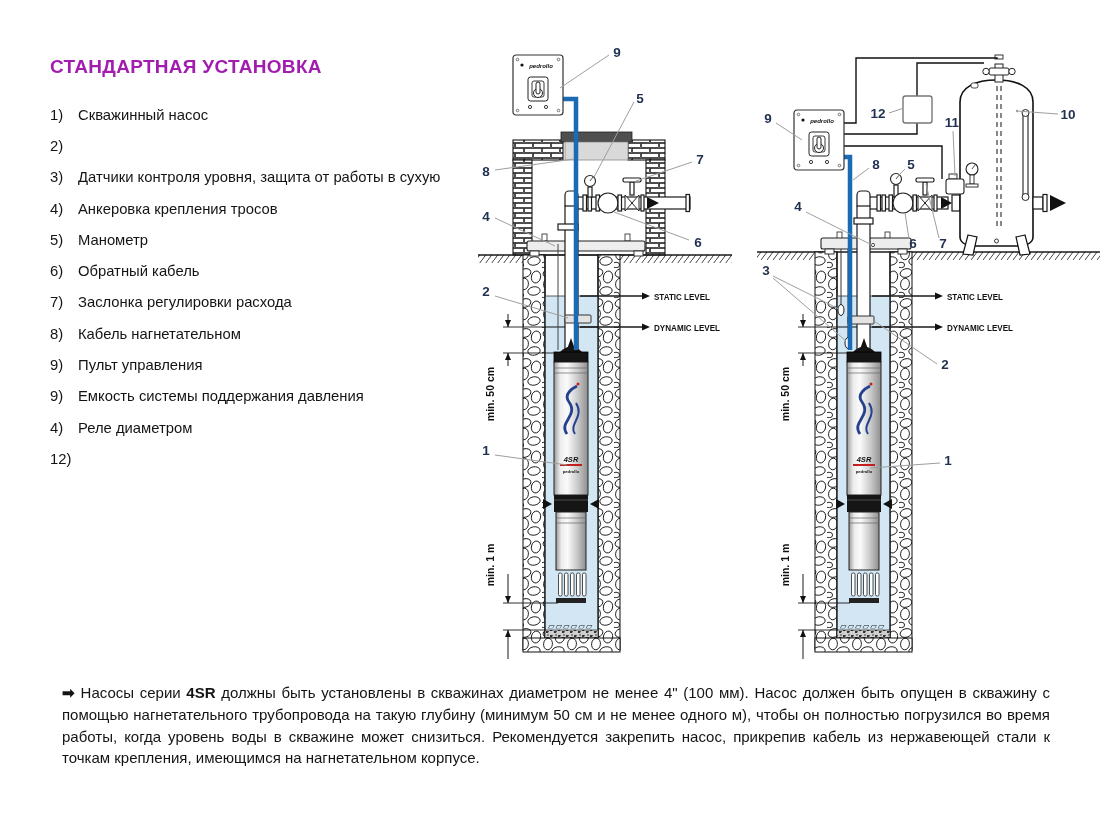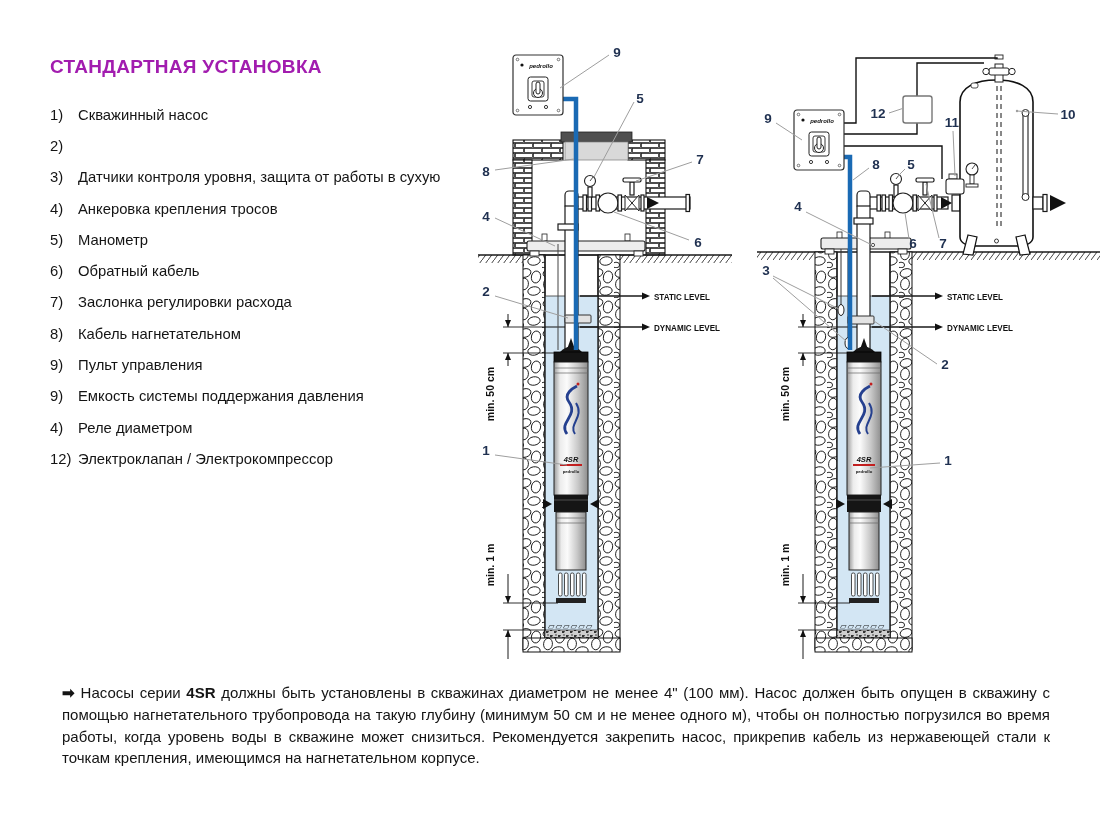--- a/index.html
+++ b/index.html
@@ -153,21 +153,20 @@
   <div class="part-row">
       <span class="part-num">9)</span>
       <span>Емкость системы поддержания давления</span>
     </div>
   <div class="part-row">
       <span class="part-num">4)</span>
       <span>Реле диаметром</span>
     </div>
   <div class="part-row">
       <span class="part-num">12)</span>
-      <span>Электроклапан / Электрокомпрессор</span>
     </div>
 </div>
 
 
 <svg id="dleft" class="diagram" width="265" height="648" viewBox="0 0 265 648">
 
   <g>
     <rect x="43" y="112" width="50" height="20" fill="url(#brick)" stroke="#111" stroke-width="1.1"></rect>
     <rect x="158" y="112" width="37" height="20" fill="url(#brick)" stroke="#111" stroke-width="1.1"></rect>
     <rect x="43" y="132" width="19" height="95" fill="url(#brick)" stroke="#111" stroke-width="1.1"></rect>

